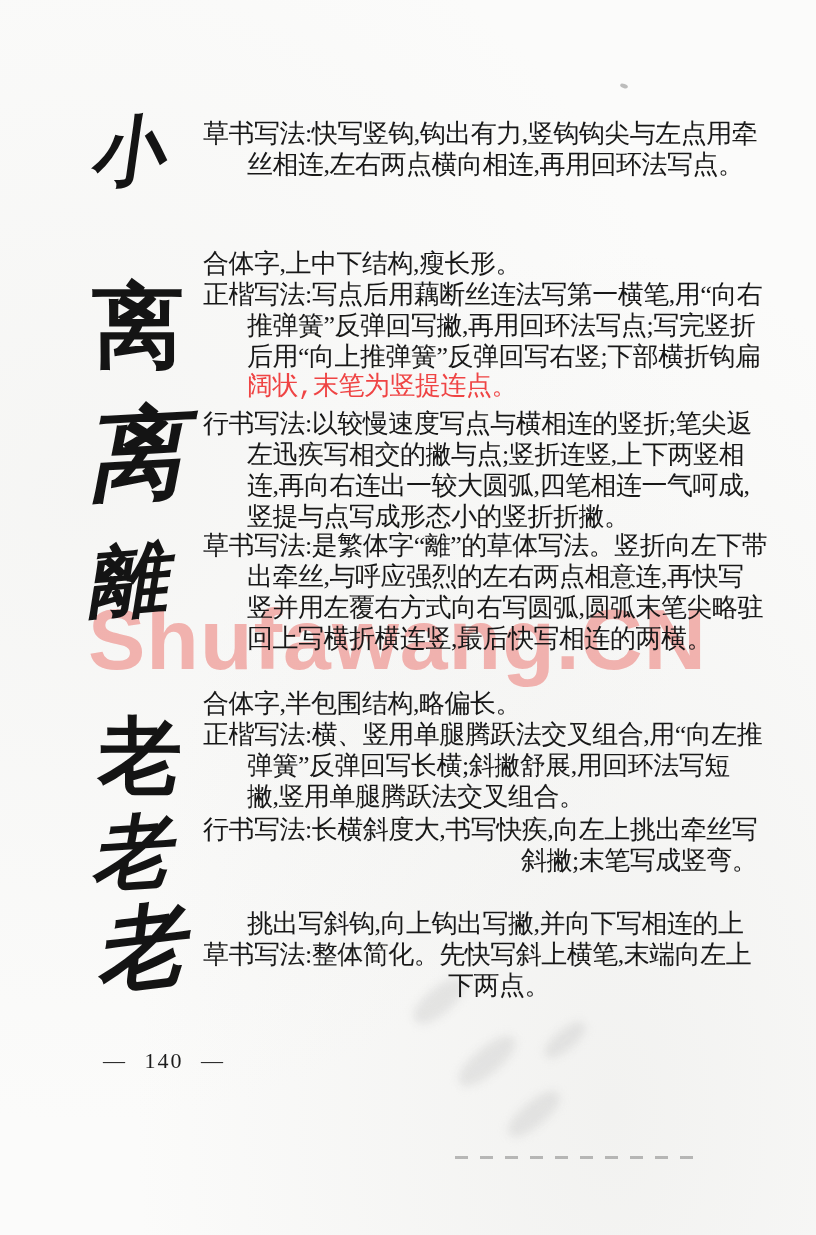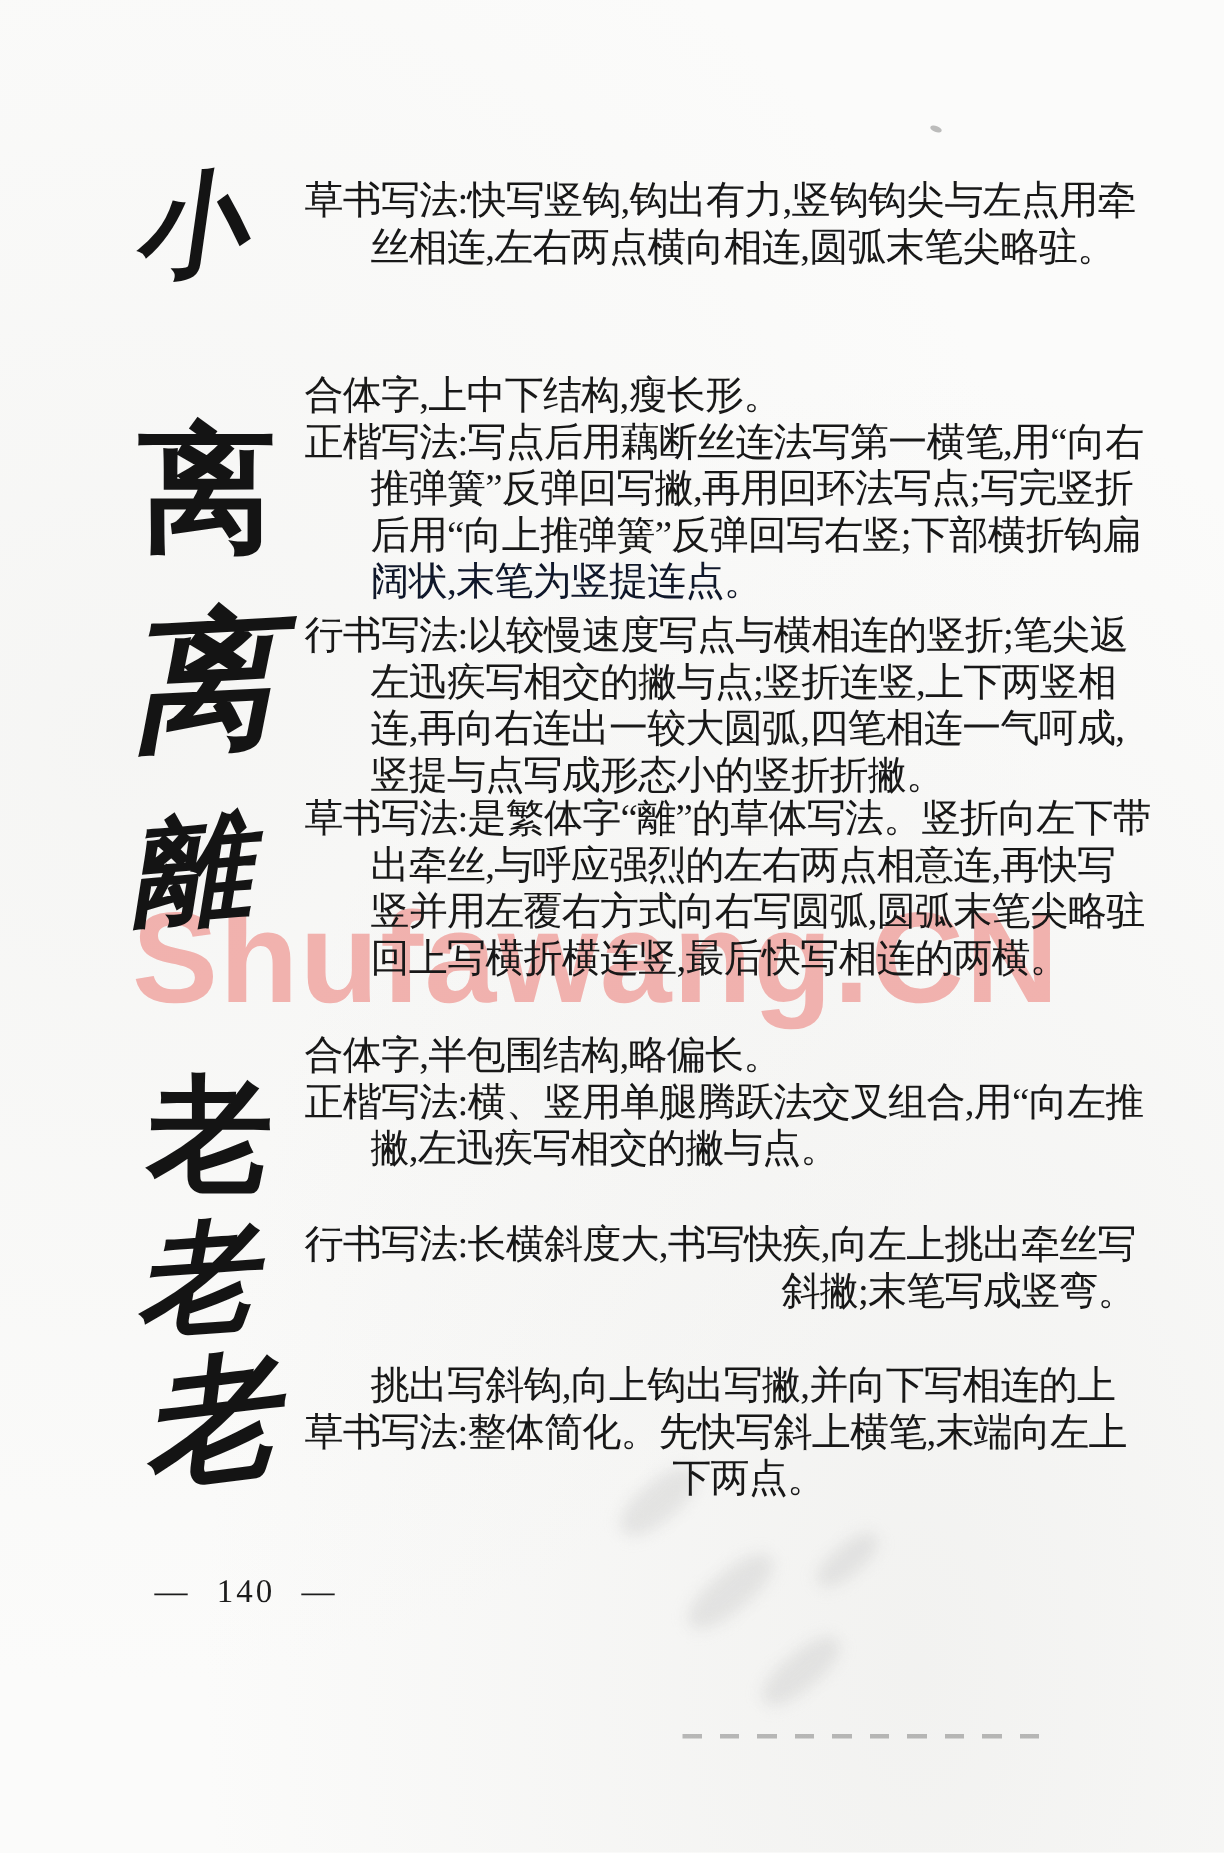--- a/index.html
+++ b/index.html
@@ -132,45 +132,46 @@
     <div class="cal-char cal-2 style-running">离</div>
     <div class="cal-char cal-3 style-cursive">離</div>
     <div class="cal-char cal-4 style-regular">老</div>
     <div class="cal-char cal-5 style-running">老</div>
     <div class="cal-char cal-6 style-cursive">老</div>
   </div>
 
 <div id="text-column">
     <div class="text-block block-0">
       <div class="text-line" style="color: rgb(24, 24, 24);">草书写法:快写竖钩,钩出有力,竖钩钩尖与左点用牵</div>
-      <div class="text-line indent" style="color: rgb(24, 24, 24);">丝相连,左右两点横向相连,圆弧末笔尖略驻。</div>
+      <div class="text-line indent" style="color: rgb(24, 24, 24);">丝相连,左右两点横向相连,再用回环法写点。</div>
     </div>
     <div class="text-block block-1">
       <div class="text-line" style="color: rgb(24, 24, 24);">合体字,上中下结构,瘦长形。</div>
       <div class="text-line" style="color: rgb(24, 24, 24);">正楷写法:写点后用藕断丝连法写第一横笔,用“向右</div>
       <div class="text-line indent" style="color: rgb(24, 24, 24);">推弹簧”反弹回写撇,再用回环法写点;写完竖折</div>
       <div class="text-line indent" style="color: rgb(24, 24, 24);">后用“向上推弹簧”反弹回写右竖;下部横折钩扁</div>
-      <div class="text-line indent" style="color: #0f172a;">阔状,末笔为竖提连点。</div>
+      <div class="text-line indent" style="color: #ef4444; font-family: Liberation Mono, monospace;">阔状,末笔为竖提连点。</div>
     </div>
     <div class="text-block block-2">
       <div class="text-line" style="color: rgb(24, 24, 24);">行书写法:以较慢速度写点与横相连的竖折;笔尖返</div>
       <div class="text-line indent" style="color: rgb(24, 24, 24);">左迅疾写相交的撇与点;竖折连竖,上下两竖相</div>
       <div class="text-line indent" style="color: rgb(24, 24, 24);">连,再向右连出一较大圆弧,四笔相连一气呵成,</div>
       <div class="text-line indent" style="color: rgb(24, 24, 24);">竖提与点写成形态小的竖折折撇。</div>
     </div>
     <div class="text-block block-3">
       <div class="text-line" style="color: rgb(24, 24, 24);">草书写法:是繁体字“離”的草体写法。竖折向左下带</div>
       <div class="text-line indent" style="color: rgb(24, 24, 24);">出牵丝,与呼应强烈的左右两点相意连,再快写</div>
       <div class="text-line indent" style="color: rgb(24, 24, 24);">竖并用左覆右方式向右写圆弧,圆弧末笔尖略驻</div>
       <div class="text-line indent" style="color: rgb(24, 24, 24);">回上写横折横连竖,最后快写相连的两横。</div>
     </div>
     <div class="text-block block-4">
       <div class="text-line" style="color: rgb(24, 24, 24);">合体字,半包围结构,略偏长。</div>
       <div class="text-line" style="color: rgb(24, 24, 24);">正楷写法:横、竖用单腿腾跃法交叉组合,用“向左推</div>
-      <div class="text-line indent" style="color: rgb(24, 24, 24);">撇,左迅疾写相交的撇与点。</div>
+      <div class="text-line indent" style="color: rgb(24, 24, 24);">弹簧”反弹回写长横;斜撇舒展,用回环法写短</div>
+      <div class="text-line indent" style="color: rgb(24, 24, 24);">撇,竖用单腿腾跃法交叉组合。</div>
     </div>
     <div class="text-block block-5">
       <div class="text-line" style="color: rgb(24, 24, 24);">行书写法:长横斜度大,书写快疾,向左上挑出牵丝写</div>
       <div class="text-line indent" style="color: rgb(24, 24, 24);">斜撇;末笔写成竖弯。</div>
     </div>
     <div class="text-block block-6">
       <div class="text-line indent" style="color: rgb(24, 24, 24);">挑出写斜钩,向上钩出写撇,并向下写相连的上</div>
       <div class="text-line" style="color: rgb(24, 24, 24);">草书写法:整体简化。先快写斜上横笔,末端向左上</div>
       <div class="text-line indent" style="color: rgb(24, 24, 24); text-align: center;">下两点。</div>
     </div>

